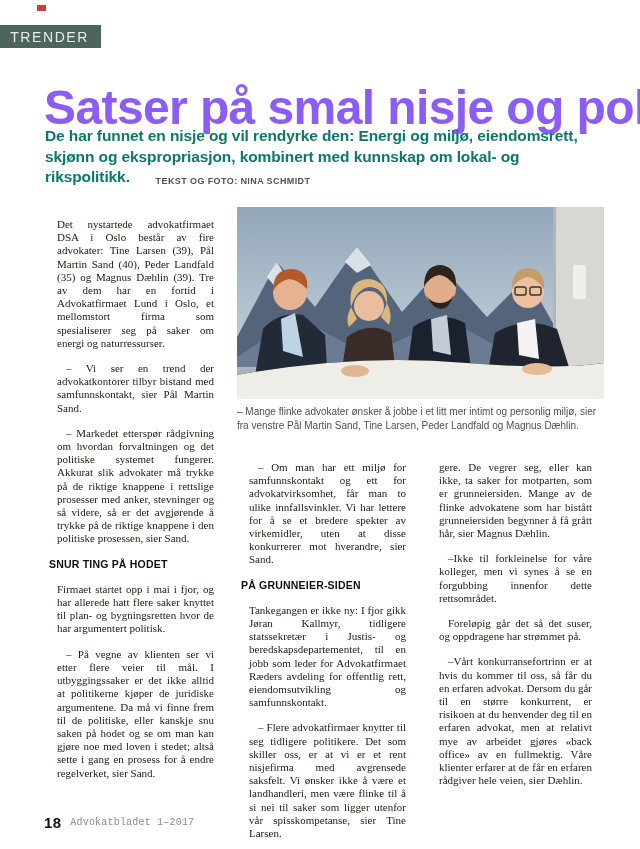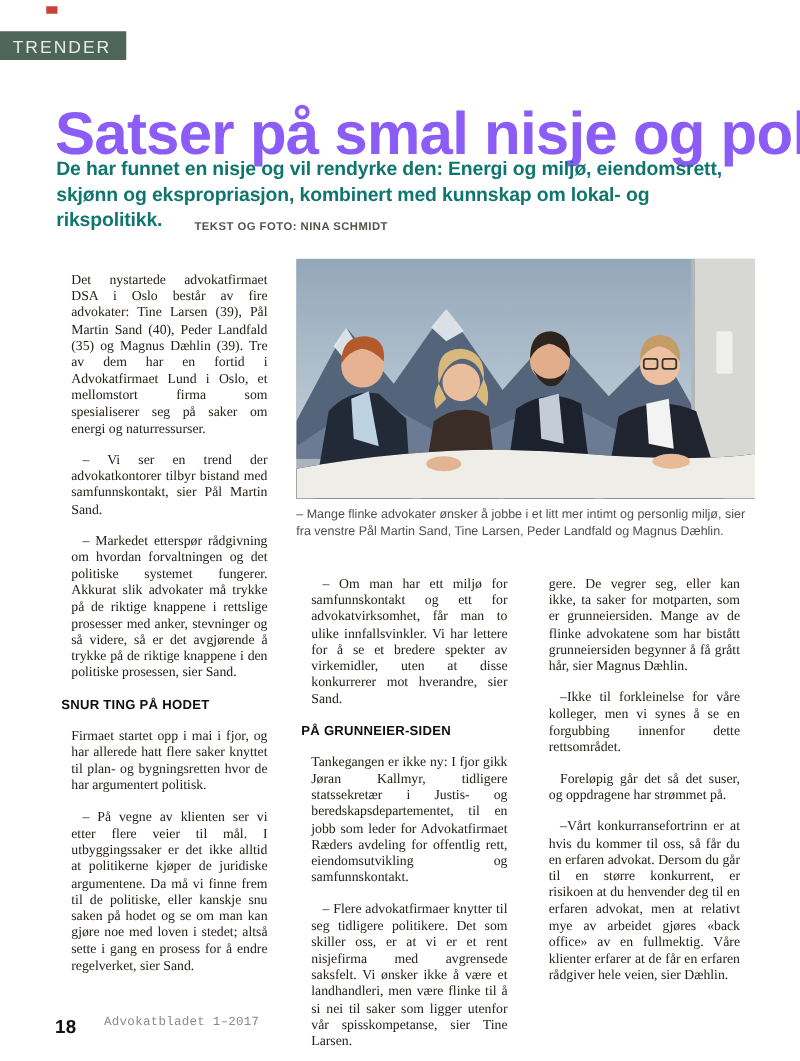--- a/index.html
+++ b/index.html
@@ -45,21 +45,21 @@
   #col2{left:237px;top:449px;width:181px;height:375px;}
   #col3{left:427px;top:449px;width:177px;height:380px;}
   .photo{
     position:absolute;left:237px;top:207px;width:367px;height:192px;overflow:hidden;background:#aab4bd;
   }
   .photo svg{display:block;width:100%;height:100%;}
   .caption{
     position:absolute;left:237px;top:405px;width:368px;
     font-size:10px;line-height:13.5px;color:#514f4c;
   }
-  .footer{position:absolute;left:44px;top:813px;height:18px;display:flex;align-items:flex-start;gap:13px;}
+  .footer{position:absolute;left:44px;top:813px;height:18px;display:flex;align-items:center;}
   .page-num{font-size:15px;font-weight:700;color:#111;margin-right:9px;letter-spacing:0.3px;}
   .mag-name{font-size:10px;color:#8e8b86;letter-spacing:0.2px;font-family:Liberation Mono, monospace;}
 </style>
 </head>
 <body>
 
 <div class="page">
 
   <div class="reg-mark"></div>
 

